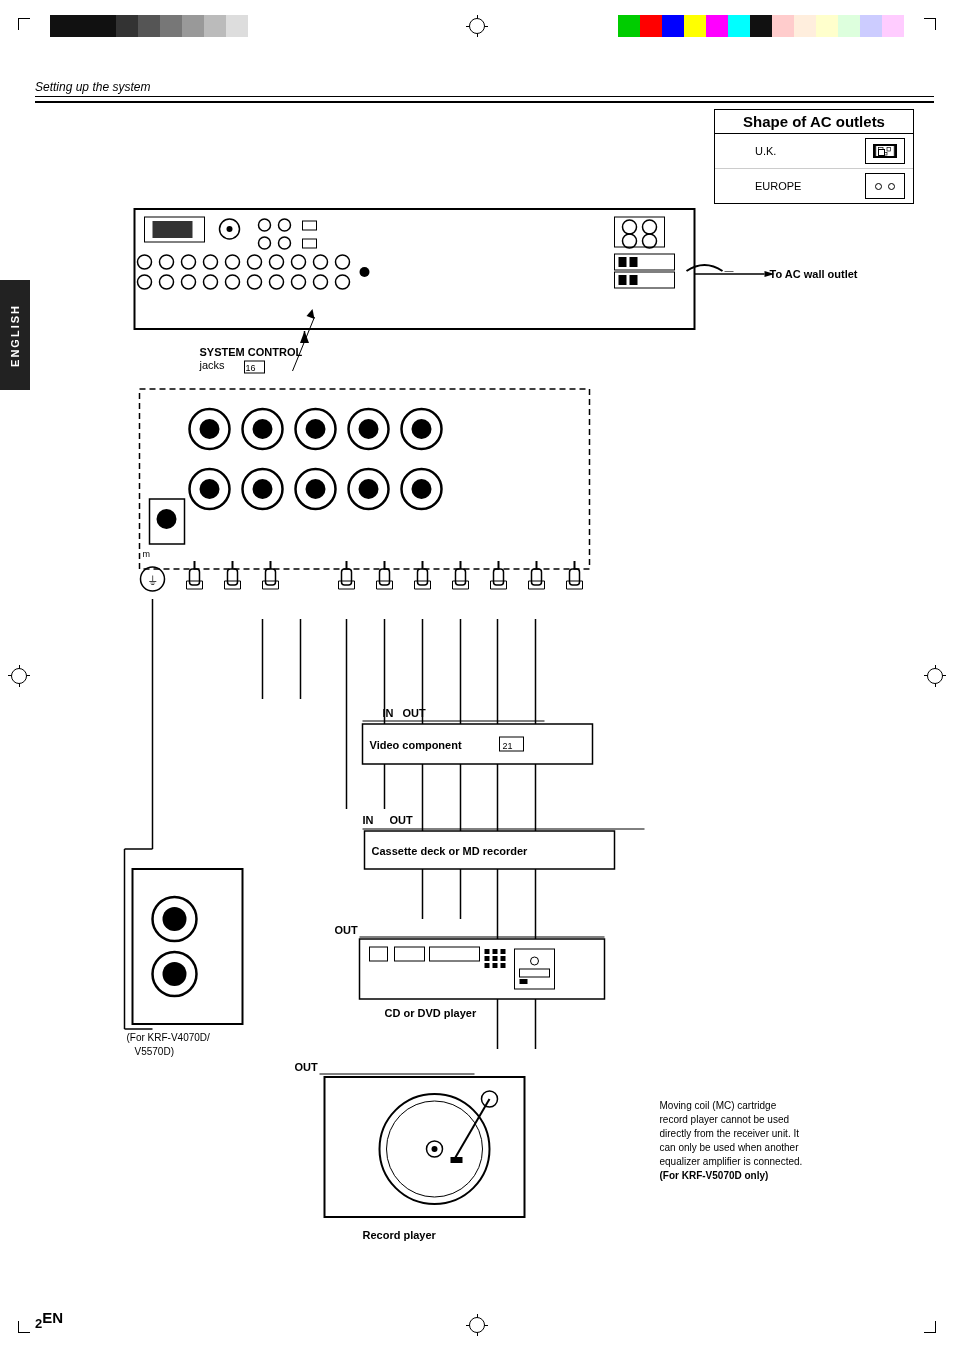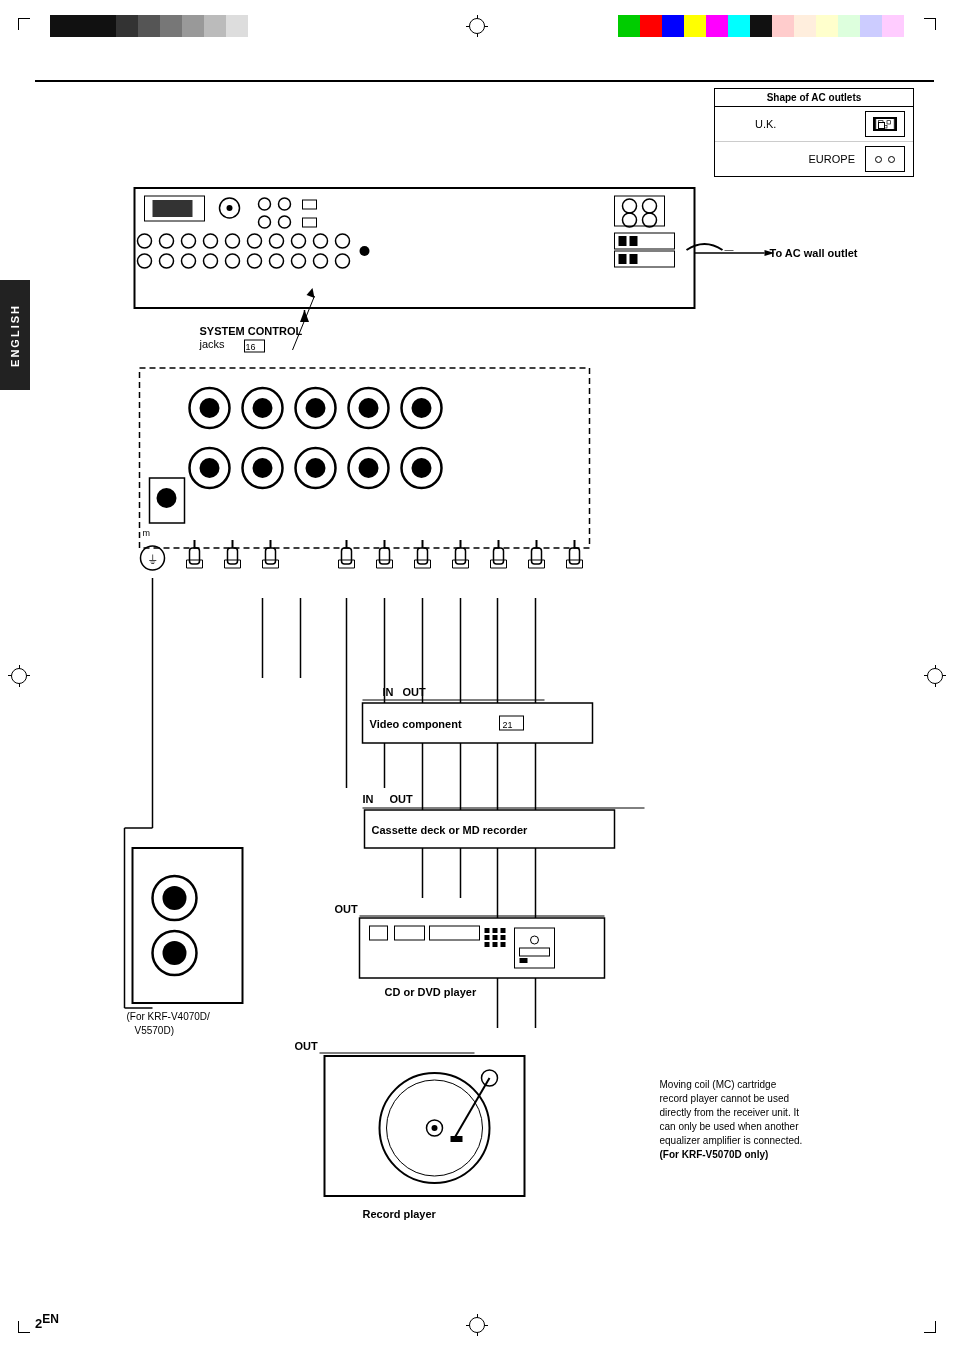--- a/index.html
+++ b/index.html
@@ -110,34 +110,34 @@
     
     .ac-outlets-box {
       position: absolute;
       top: 0;
       right: 20px;
       width: 200px;
       border: 1px solid #000;
     }
     .ac-outlets-title {
       text-align: center;
-      font-size: 10px;
+      font-size: 15px;
       font-weight: bold;
       padding: 3px;
       border-bottom: 1px solid #000;
     }
     .ac-outlet-row {
       display: flex;
       align-items: center;
       padding: 4px 8px;
       border-bottom: 1px solid #ccc;
       font-size: 11px;
       gap: 10px;
     }
-    .ac-outlet-row:last-child { border-bottom: none; text-align: right; }
+    .ac-outlet-row:last-child { border-bottom: none; }
     .ac-outlet-label { flex: 1; font-size: 11px; padding-left: 32px; }
     .ac-outlet-shape {
       width: 40px; height: 26px;
       border: 1px solid #000;
       display: flex; align-items: center; justify-content: center;
       font-size: 9px;
       position: relative;
     }
     .outlet-uk-inner {
       width: 24px; height: 14px;
@@ -173,21 +173,21 @@
 
     
     .page-number {
       position: absolute;
       bottom: 20px;
       left: 35px;
       font-size: 13px;
       font-weight: bold;
     }
     .page-number sup {
-      font-size: 12px;
+      font-size: 15px;
       text-align: right;
     }
 
     
     .bottom-crosshair {
       position: absolute;
       bottom: 15px;
       left: 50%;
       transform: translateX(-50%);
     }
@@ -291,20 +291,21 @@
   <div class="crosshair-mark">
     <div class="crosshair-mark-circle"></div>
   </div>
 </div>
 
 <div class="sidebar-english">
   <span>ENGLISH</span>
 </div>
 
 <div class="main-content">
+  <div class="section-header">Setting up the system</div>
   <hr class="header-rule">
 
   <div class="diagram-container">
 
     <div class="ac-outlets-box">
       <div class="ac-outlets-title">Shape of AC outlets</div>
       <div class="ac-outlet-row">
         <span class="ac-outlet-label">U.K.</span>
         <div class="ac-outlet-shape">
           <div class="outlet-uk-inner">

